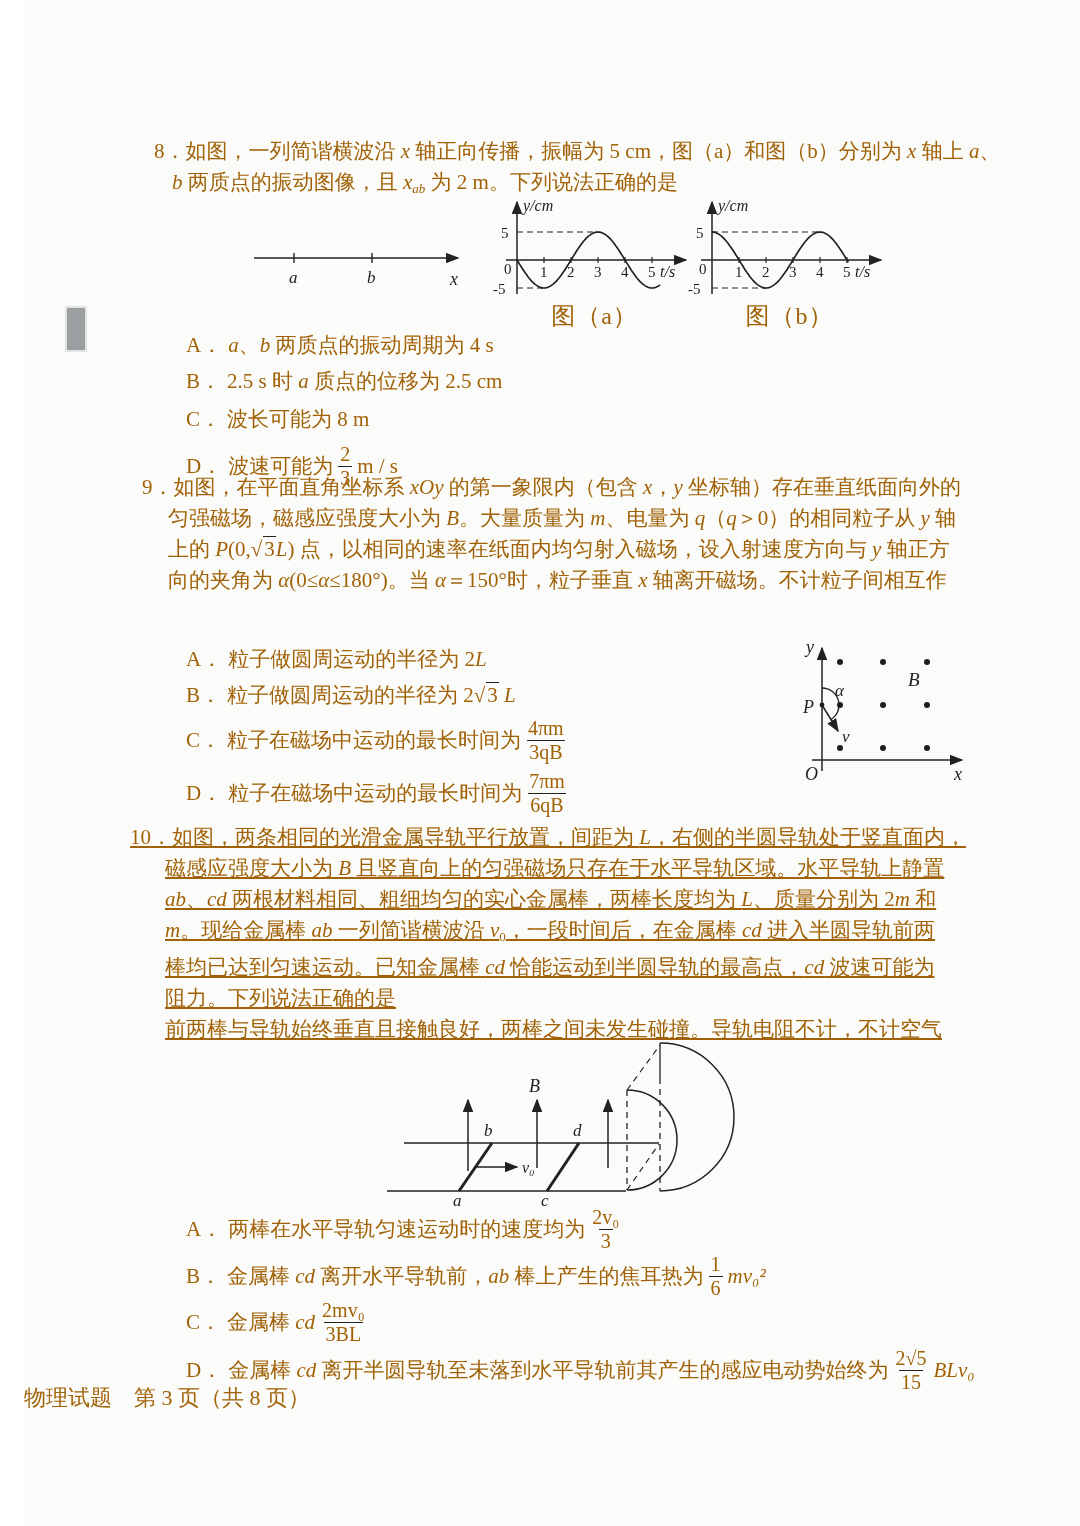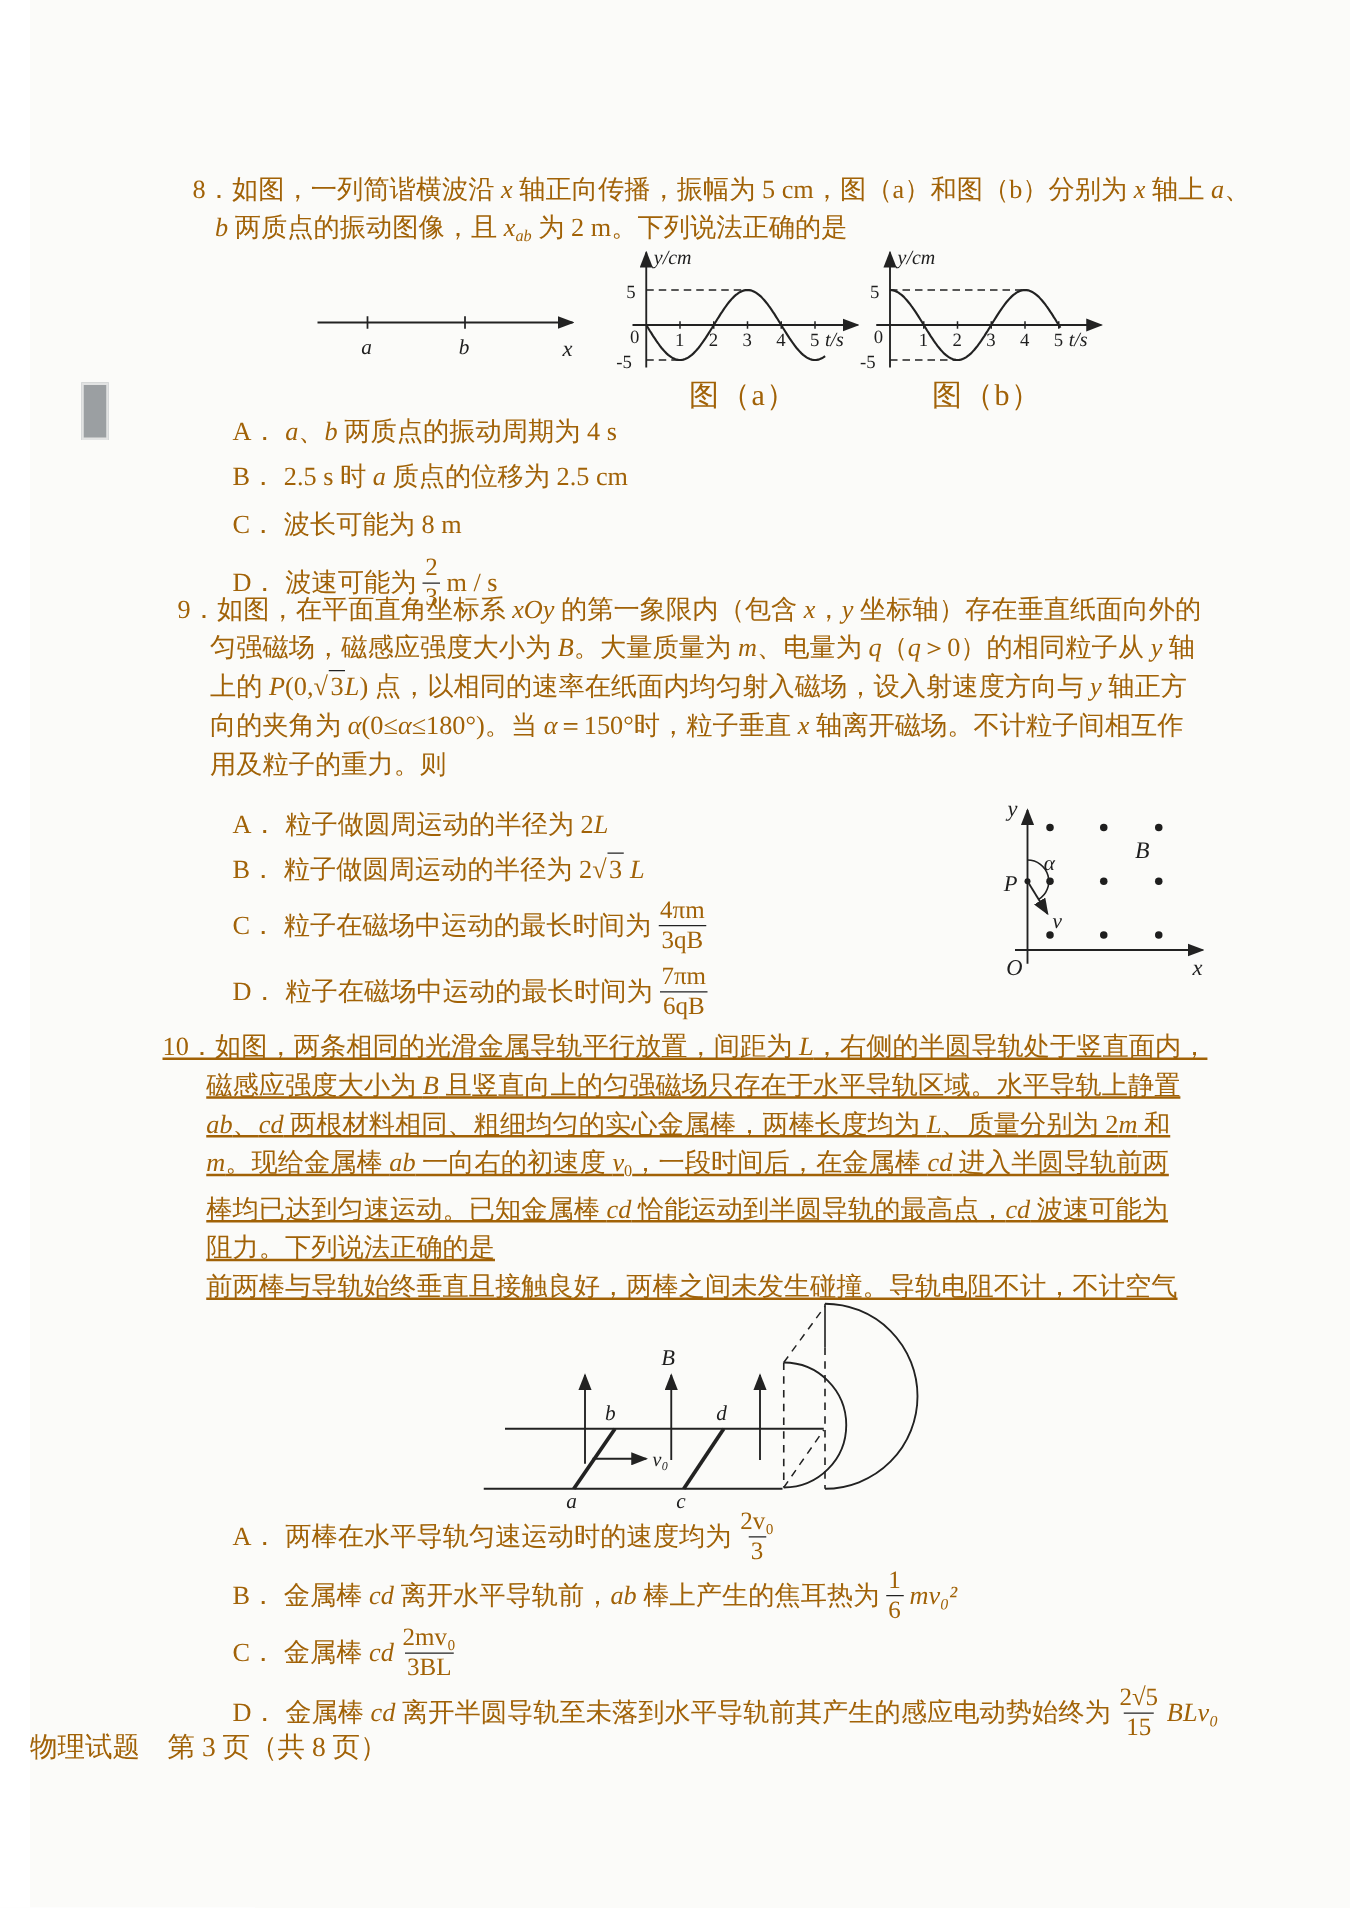--- a/index.html
+++ b/index.html
@@ -139,21 +139,20 @@
       <span class="olabel">D．</span>
       <span class="oseg"><span>波速可能为</span><span class="frac"><span class="fnum">2</span><span class="fden">3</span></span><span>m / s</span></span>
     </div>
   </div>
 
   <section class="q" style="left:144px;top:472px;">
     <div class="qline" style="margin-left:-26px"><span>9．如图，在平面直角坐标系 </span><span class="it">xOy</span><span> 的第一象限内（包含 </span><span class="it">x</span><span>，</span><span class="it">y</span><span> 坐标轴）存在垂直纸面向外的</span></div>
     <div class="qline"><span>匀强磁场，磁感应强度大小为 </span><span class="it">B</span><span>。大量质量为 </span><span class="it">m</span><span>、电量为 </span><span class="it">q</span><span>（</span><span class="it">q</span><span>＞0）的相同粒子从 </span><span class="it">y</span><span> 轴</span></div>
     <div class="qline"><span>上的 </span><span class="it">P</span><span>(0,</span><span class="rad">√</span><span class="radi">3</span><span class="it">L</span><span>) 点，以相同的速率在纸面内均匀射入磁场，设入射速度方向与 </span><span class="it">y</span><span> 轴正方</span></div>
     <div class="qline"><span>向的夹角为 </span><span class="it">α</span><span>(0≤</span><span class="it">α</span><span>≤180°)。当 </span><span class="it">α</span><span>＝150°时，粒子垂直 </span><span class="it">x</span><span> 轴离开磁场。不计粒子间相互作</span></div>
-    <div class="qline"><span>用及粒子的重力。则</span></div>
   </section>
 
   <div class="fig" style="left:770px;top:636px;">
     <svg width="215" height="175" viewBox="0 0 215 175">
       <line x1="28" y1="135" x2="28" y2="12" stroke="#222" stroke-width="1.5" marker-end="url(#arw)"></line>
       <line x1="18" y1="124" x2="168" y2="124" stroke="#222" stroke-width="1.5" marker-end="url(#arw)"></line>
       <g fill="#1e1e1e">
         <circle cx="46" cy="26" r="3"></circle>
           <circle cx="89" cy="26" r="3"></circle>
           <circle cx="133" cy="26" r="3"></circle>
@@ -193,21 +192,21 @@
     <div class="optrow" style="height:54px">
       <span class="olabel">D．</span>
       <span class="oseg"><span>粒子在磁场中运动的最长时间为</span><span class="frac"><span class="fnum">7πm</span><span class="fden">6qB</span></span></span>
     </div>
   </div>
 
   <section class="q" style="left:141px;top:822px;text-decoration:underline;">
     <div class="qline" style="margin-left:-35px"><span>10．如图，两条相同的光滑金属导轨平行放置，间距为 </span><span class="it">L</span><span>，右侧的半圆导轨处于竖直面内，</span></div>
     <div class="qline"><span>磁感应强度大小为 </span><span class="it">B</span><span> 且竖直向上的匀强磁场只存在于水平导轨区域。水平导轨上静置</span></div>
     <div class="qline"><span class="it">ab</span><span>、</span><span class="it">cd</span><span> 两根材料相同、粗细均匀的实心金属棒，两棒长度均为 </span><span class="it">L</span><span>、质量分别为 2</span><span class="it">m</span><span> 和</span></div>
-    <div class="qline"><span class="it">m</span><span>。现给金属棒 </span><span class="it">ab</span><span> 一向右的初速度 </span><span class="it">v</span><span class="sb">0</span><span>，一段时间后，在金属棒 </span><span class="it">cd</span><span> 进入半圆导轨前两</span></div>
+    <div class="qline"><span class="it">m</span><span>。现给金属棒 </span><span class="it">ab</span><span> 一列简谐横波沿 </span><span class="it">v</span><span class="sb">0</span><span>，一段时间后，在金属棒 </span><span class="it">cd</span><span> 进入半圆导轨前两</span></div>
     <div class="qline"><span>棒均已达到匀速运动。已知金属棒 </span><span class="it">cd</span><span> 恰能运动到半圆导轨的最高点，</span><span class="it">cd</span><span> 波速可能为</span></div>
     <div class="qline"><span>阻力。下列说法正确的是</span></div>
     <div class="qline"><span>前两棒与导轨始终垂直且接触良好，两棒之间未发生碰撞。导轨电阻不计，不计空气</span></div>
   </section>
 
   <div class="fig" style="left:355px;top:1038px;">
     <svg width="440" height="172" viewBox="0 0 440 172">
       <line x1="25" y1="105" x2="280" y2="105" stroke="#222" stroke-width="1.5"></line>
       <line x1="8" y1="153" x2="247" y2="153" stroke="#222" stroke-width="1.5"></line>
       <line x1="80" y1="153" x2="113" y2="105" stroke="#222" stroke-width="3"></line>

